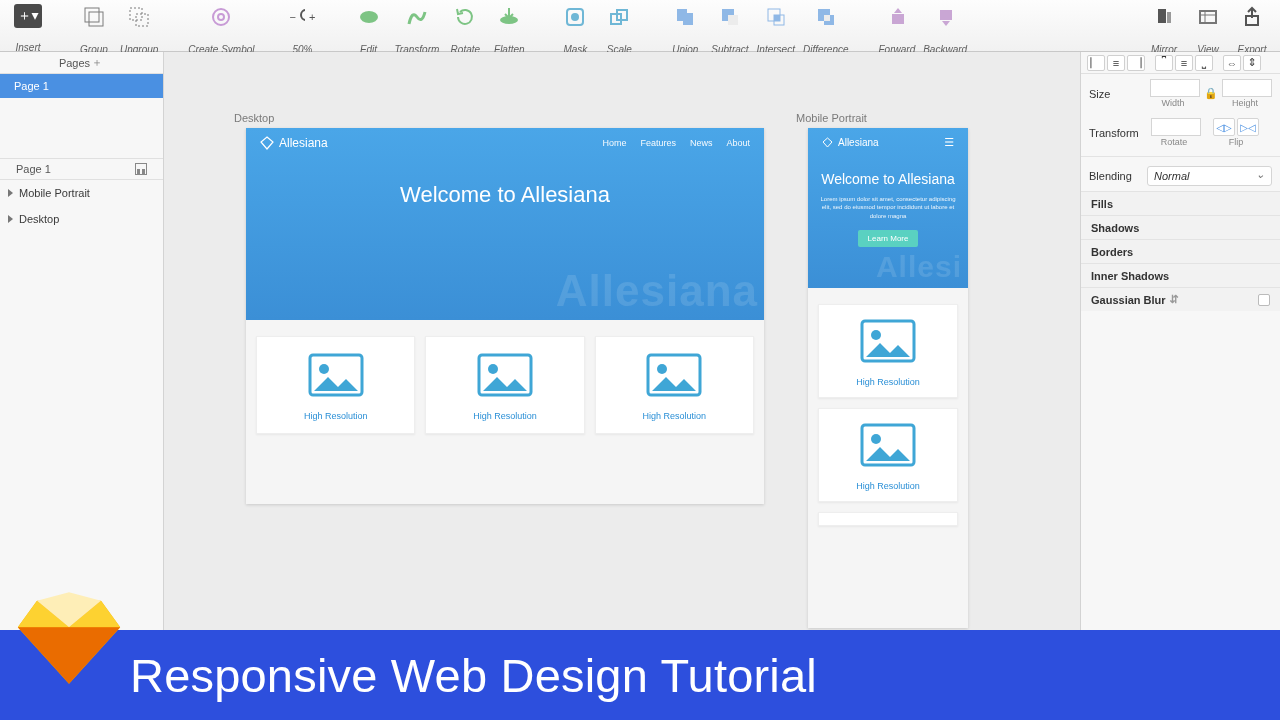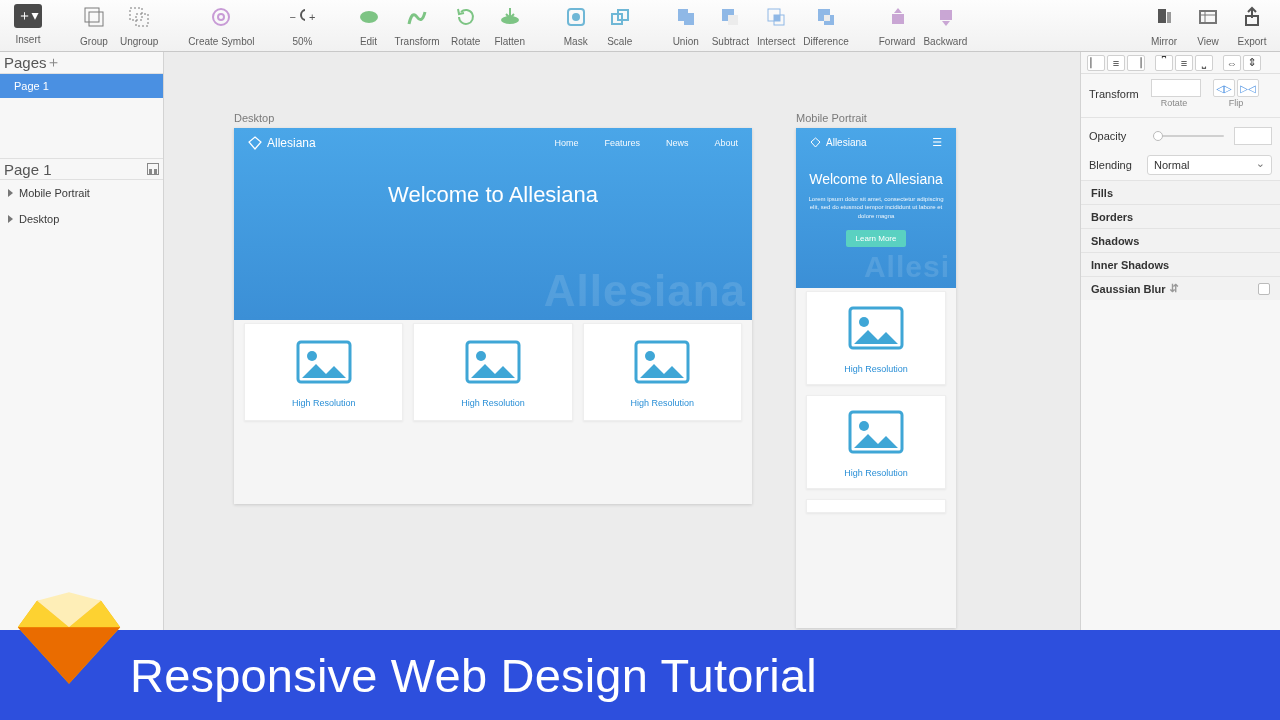--- a/index.html
+++ b/index.html
@@ -6,59 +6,59 @@
 body { width:1280px; height:720px; overflow:hidden; background:#ececec; font-size:11px; color:#333; }
 
 
 .toolbar { height:52px; background:linear-gradient(#fdfdfd,#f1f1f1); border-bottom:1px solid #c8c8c8;
   display:flex; align-items:flex-start; padding:4px 6px 0 6px; }
 .tool-group { display:flex; align-items:flex-start; }
 .tool { display:flex; flex-direction:column; align-items:center; justify-content:flex-start;
   min-width:44px; padding:0 4px; cursor:pointer; }
 .tool .ico { width:26px; height:26px; display:flex; align-items:center; justify-content:center;
   color:#7b7b7b; }
-.tool .lbl { font-size:10px; color:#5e5e5e; margin-top:6px; white-space:nowrap; }
+.tool .lbl { font-size:10px; color:#5e5e5e; margin-top:14px; white-space:nowrap;font-style:italic; }
 .tool-sep { width:22px; }
 .zoom .lbl { font-weight:500; }
 .insert-btn { width:28px; height:24px; background:#4a4a4a; color:#fff; border-radius:3px;
   display:flex; align-items:center; justify-content:center; font-size:14px; }
 
 
 .main { display:flex; height:calc(100% - 52px - 90px); }
 .left { width:164px; background:#f7f7f7; border-right:1px solid #d3d3d3; display:flex; flex-direction:column; }
-.panel-hdr { height:22px; display:flex; align-items:center; justify-content:flex-start;
-  padding:0 4px; border-bottom:1px solid #e0e0e0; font-size:15px; color:#555; background:#f7f7f7; }
+.panel-hdr { height:22px; display:flex; align-items:center; justify-content:center;
+  padding:0 16px; border-bottom:1px solid #e0e0e0; font-size:11px; color:#555; background:#f7f7f7; }
 .add-btn { width:14px; height:14px; color:#888; display:flex; align-items:center; justify-content:center; }
 .page-row { height:24px; display:flex; align-items:center; padding:0 14px; font-size:11px; }
 .page-row.sel { background:#4a90e2; color:#fff; }
 .layers .panel-hdr { border-top:1px solid #e0e0e0; }
 .layer-row { height:26px; display:flex; align-items:center; padding:0 8px; font-size:11px; color:#3a3a3a; }
 .tri { width:0; height:0; border-top:4px solid transparent; border-bottom:4px solid transparent;
   border-left:5px solid #777; margin-right:6px; }
 .artboard-ico { width:12px; height:12px; border:1px solid #888; margin-left:auto; display:flex;
   align-items:flex-end; }
 .artboard-ico span{ width:3px; height:5px; background:#888; margin:0 1px; }
 
 
 .canvas { flex:1; background:#ececec; position:relative; overflow:hidden; }
 .artboard-label { position:absolute; font-size:11px; color:#7a7a7a; }
-.artboard { position:absolute; background:#f5f5f5; box-shadow:0 1px 3px rgba(0,0,0,.15); }
+.artboard { position:absolute; background:#f5f5f5; box-shadow:0 1px 3px rgba(0,0,0,.15);margin-left:12px; }
 
 
 .hero { background:linear-gradient(#4aa6e8,#3b8fd6); color:#fff; text-align:center; position:relative; }
 .nav { display:flex; align-items:center; padding:8px 14px; }
 .brand { display:flex; align-items:center; font-weight:500; font-size:12px; }
 .brand svg { margin-right:5px; }
-.navlinks { margin-left:auto; display:flex; gap:26px; font-size:9px; }
+.navlinks { margin-left:auto; display:flex; gap:14px; font-size:9px; }
 .navlinks span { opacity:.95; }
 .h-title { font-size:22px; font-weight:300; margin-top:24px; }
 .h-sub { font-size:8px; opacity:.9; max-width:78%; margin:8px auto 0; line-height:1.4; }
 .watermark{ position:absolute; right:6px; bottom:4px; font-size:44px; font-weight:700;
   color:rgba(255,255,255,.12); letter-spacing:1px;}
-.cards { display:flex; gap:10px; padding:3px 10px; }
+.cards { display:flex; gap:10px; padding:16px 10px; }
 .card { flex:1; background:#fff; border:1px solid #eee; display:flex; flex-direction:column;
   align-items:center; padding:16px 8px 12px; box-shadow:0 1px 2px rgba(0,0,0,.06); }
 .card-ico svg { width:56px; height:44px; }
 .card-label { font-size:9px; color:#2a8fd6; margin-top:12px; }
 
 
 .mob .hero { padding-bottom:12px; }
 .mob .h-title { font-size:14px; margin-top:14px; }
 .mob .h-sub { font-size:6px; max-width:86%; }
 .mob .burger { margin-left:auto; color:#fff; }
@@ -77,21 +77,21 @@
 .insp-row .rl { width:58px; font-size:11px; color:#333; }
 .num { width:50px; height:18px; background:#fff; border:1px solid #d5d5d5; margin-left:4px; }
 .sub { font-size:9px; color:#888; text-align:center; margin-top:1px; }
 .pair { display:flex; flex-direction:column; align-items:center; }
 .insp-row.two .pair + .pair { margin-left:12px; }
 .slider { flex:1; height:8px; display:flex; align-items:center; margin:0 6px; }
 .slider .track { flex:1; height:2px; background:#d0d0d0; border-radius:1px; position:relative; }
 .slider .thumb { width:10px; height:10px; border-radius:50%; background:#fff; border:1px solid #bbb;
   position:absolute; left:0; top:-4px; }
 .select { flex:1; height:20px; background:#fff; border:1px solid #d5d5d5; border-radius:3px;
-  display:flex; align-items:center; padding:0 6px; font-size:11px; position:relative; }
+  display:flex; align-items:center; padding:0 6px; font-size:11px; position:relative;font-style:italic; }
 .select::after { content:"⌄"; position:absolute; right:6px; top:1px; color:#777; }
 .section { height:24px; display:flex; align-items:center; padding:0 10px; font-size:11px;
   font-weight:600; color:#333; border-top:1px solid #e3e3e3; background:#f2f2f2; }
 .section .chk { width:12px; height:12px; border:1px solid #bbb; background:#fff; margin-left:auto; border-radius:2px; }
 .lock { width:10px; color:#aaa; margin:0 4px; }
 .flip-btns { display:flex; gap:2px; }
 .flip-btns .fb { width:22px; height:18px; background:#fff; border:1px solid #d5d5d5; border-radius:2px;
   display:flex; align-items:center; justify-content:center; color:#4a90e2; font-size:10px; }
 
 
@@ -424,55 +424,58 @@
       <span class="ab">⎹</span>
       <span style="width:6px"></span>
       <span class="ab">⎴</span>
       <span class="ab">≡</span>
       <span class="ab">⎵</span>
       <span style="width:6px"></span>
       <span class="ab">⇔</span>
       <span class="ab">⇕</span>
     </div>
     <div class="insp-row two">
+      <span class="rl">Size</span>
+      <div class="pair">
+          <div class="num"></div>
+          <div class="sub">Width</div>
+        </div>
+      <span class="lock">🔒</span>
+      <div class="pair">
+          <div class="num"></div>
+          <div class="sub">Height</div>
+        </div>
+    </div>
+    <div class="insp-row two">
       <span class="rl">Transform</span>
       <div class="pair">
           <div class="num"></div>
           <div class="sub">Rotate</div>
         </div>
       <div class="pair">
           <div class="flip-btns">
             <span class="fb">◁▷</span>
             <span class="fb">▷◁</span>
           </div>
           <div class="sub">Flip</div>
         </div>
     </div>
     <div style="height:1px;background:#e3e3e3;margin:4px 0;"></div>
     <div class="insp-row">
-      <span class="rl">Opacity</span>
-      <div class="slider">
-          <div class="track">
-            <div class="thumb"></div>
-          </div>
-        </div>
-      <div class="num" style="width:38px"></div>
-    </div>
-    <div class="insp-row">
       <span class="rl">Blending</span>
       <div class="select">Normal</div>
     </div>
     <div class="section">
         <span>Fills</span>
       </div>
     <div class="section">
+        <span>Shadows</span>
+      </div>
+    <div class="section">
         <span>Borders</span>
-      </div>
-    <div class="section">
-        <span>Shadows</span>
       </div>
     <div class="section">
         <span>Inner Shadows</span>
       </div>
     <div class="section">
         <span>Gaussian Blur</span>
         <span style="margin-left:4px;color:#999">⇵</span>
         <span class="chk"></span>
       </div>
   </div>

